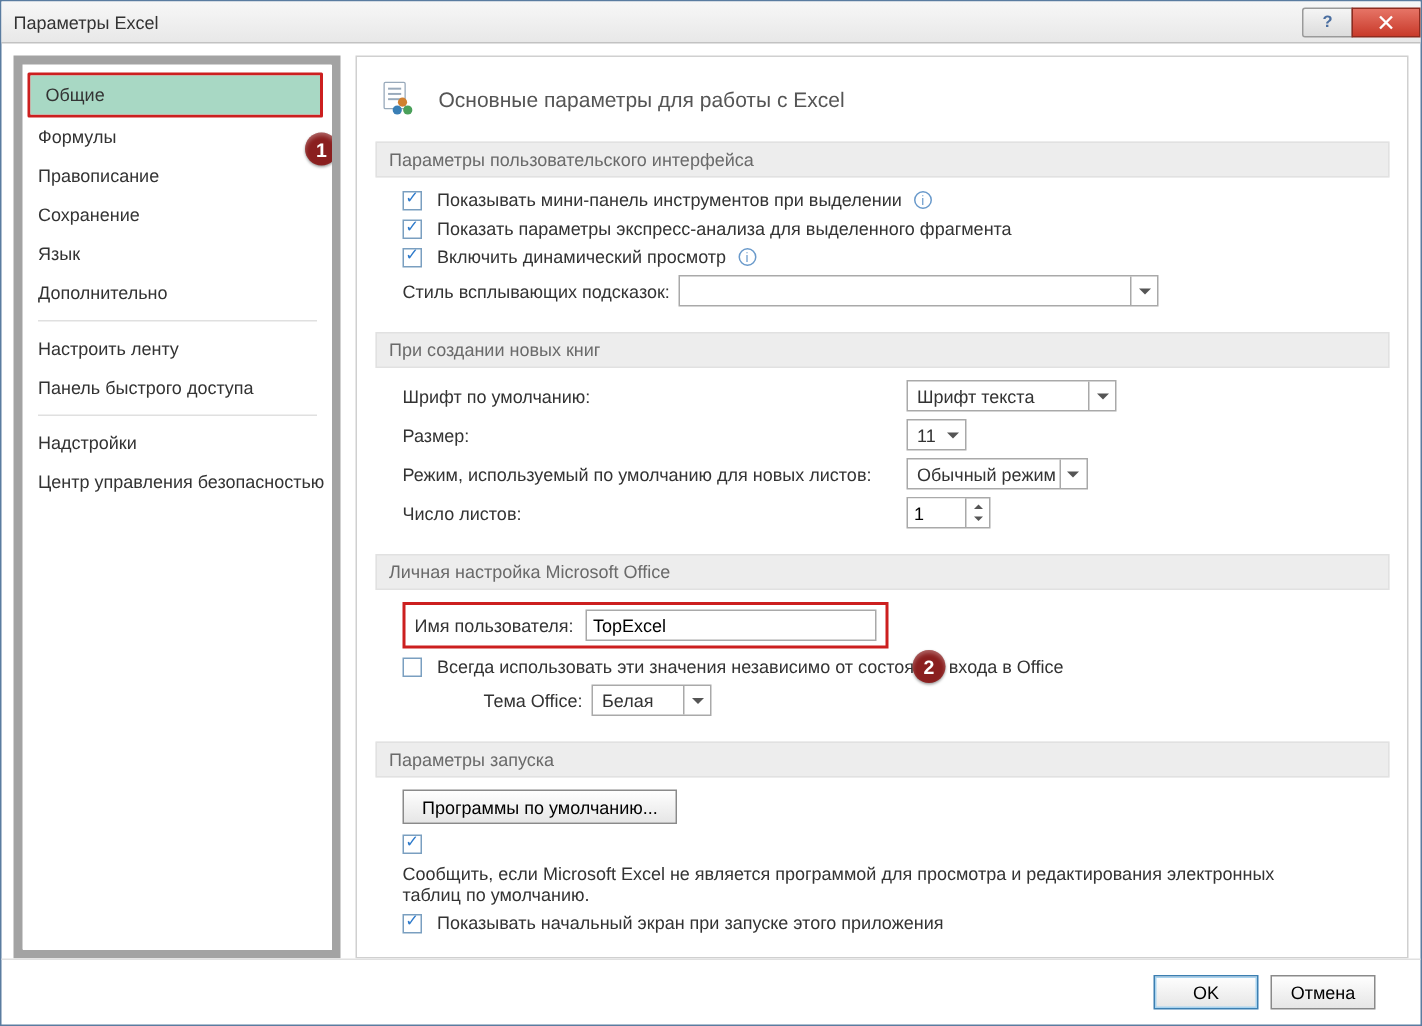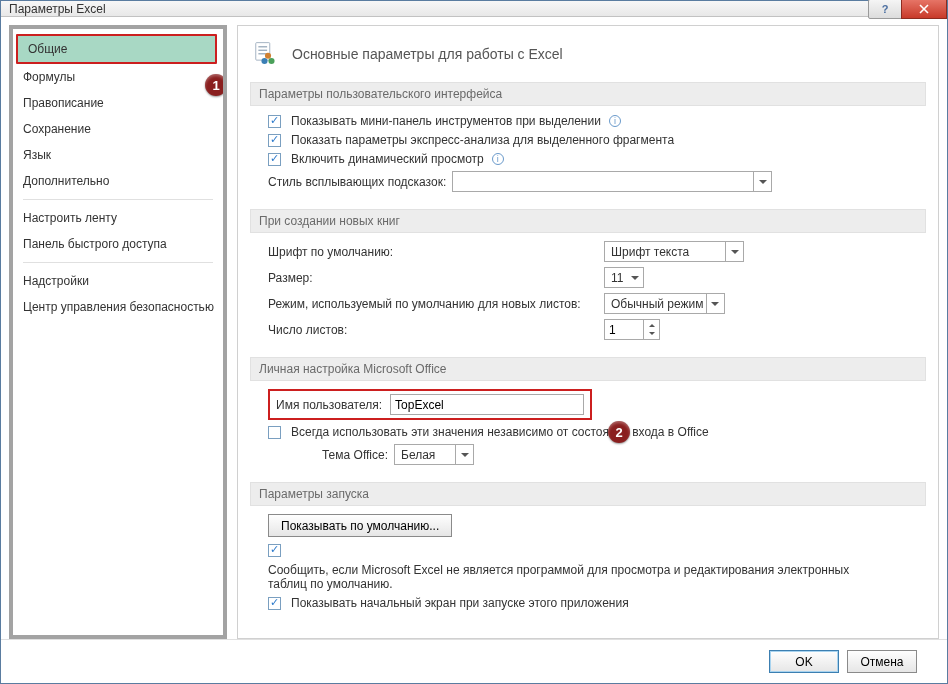--- a/index.html
+++ b/index.html
@@ -13,21 +13,21 @@
   .window {
     width: 948px;
     height: 684px;
     background: #fff;
     border: 1px solid #5a7ca0;
     display: flex;
     flex-direction: column;
     position: relative;
   }
   .titlebar {
-    height: 16px;
+    height: 28px;
     background: linear-gradient(#f7f7f7,#e8e8e8);
     border-bottom: 1px solid #c2c2c2;
     display: flex;
     align-items: center;
     padding-left: 8px;
     justify-content: space-between;
   }
   .titlebar .controls { display:flex; }
   .titlebar .btn {
     width: 34px; height: 20px;
@@ -45,21 +45,21 @@
   }
   .body {
     flex:1;
     display:flex;
     padding: 8px 8px 0 8px;
     gap: 10px;
     overflow:hidden;
   }
   .sidebar {
     width: 218px;
-    border: 4px solid #a3a3a3;
+    border: 6px solid #a3a3a3;
     background:#fff;
     overflow:auto;
   }
   .sidebar-group { padding: 2px 0;}
   .sidebar hr { border:none; border-top:1px solid #e0e0e0; margin:3px 10px;}
   .nav-item {
     padding: 6px 10px;
     cursor: default;
     white-space: nowrap;
   }
@@ -322,21 +322,21 @@
           <div class="select wbtn" style="min-width:80px;">
             <span>Белая</span>
             <span class="dropbtn"></span>
           </div>
         </div>
       </div>
 
       <div class="section-header">Параметры запуска</div>
       <div class="section-body">
         <div class="row">
-          <button class="wbutton">Показывать по умолчанию...</button>
+          <button class="wbutton">Программы по умолчанию...</button>
         </div>
         <div class="row" style="align-items:flex-start;flex-direction:column;">
           <span class="chk checked" style="margin-top:2px;"></span>
           <label class="lbl" style="white-space:normal; max-width:600px;">Сообщить, если Microsoft Excel не является программой для просмотра и редактирования электронных таблиц по умолчанию.</label>
         </div>
         <div class="row">
           <span class="chk checked"></span>
           <label class="lbl">Показывать начальный экран при запуске этого приложения</label>
         </div>
       </div>

